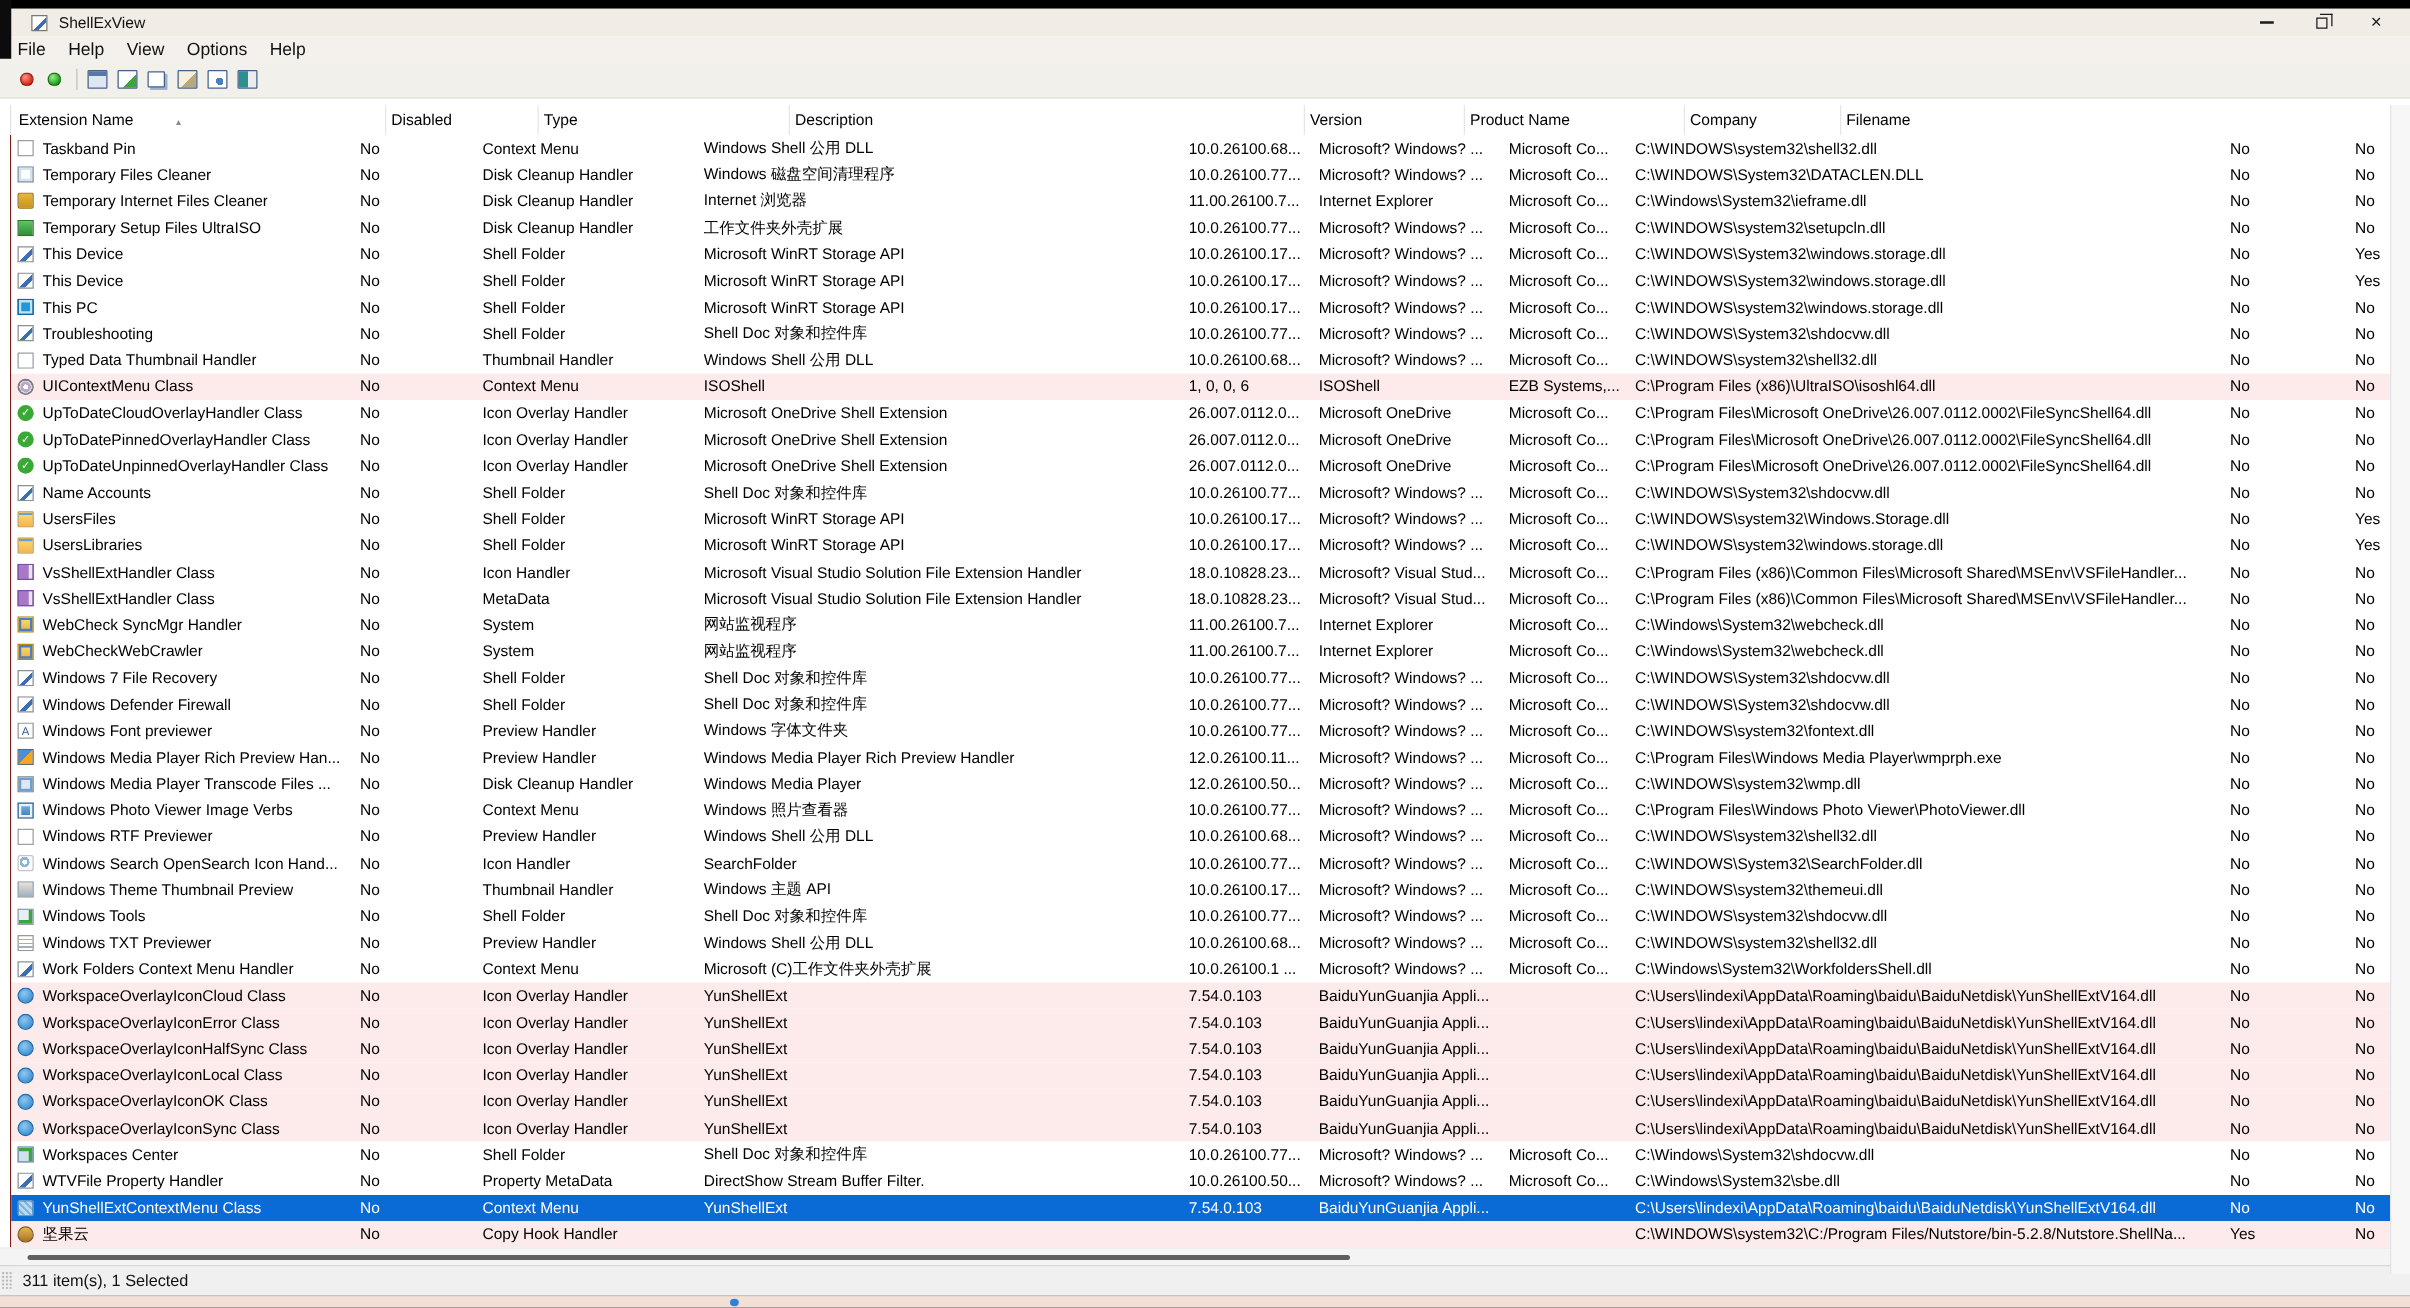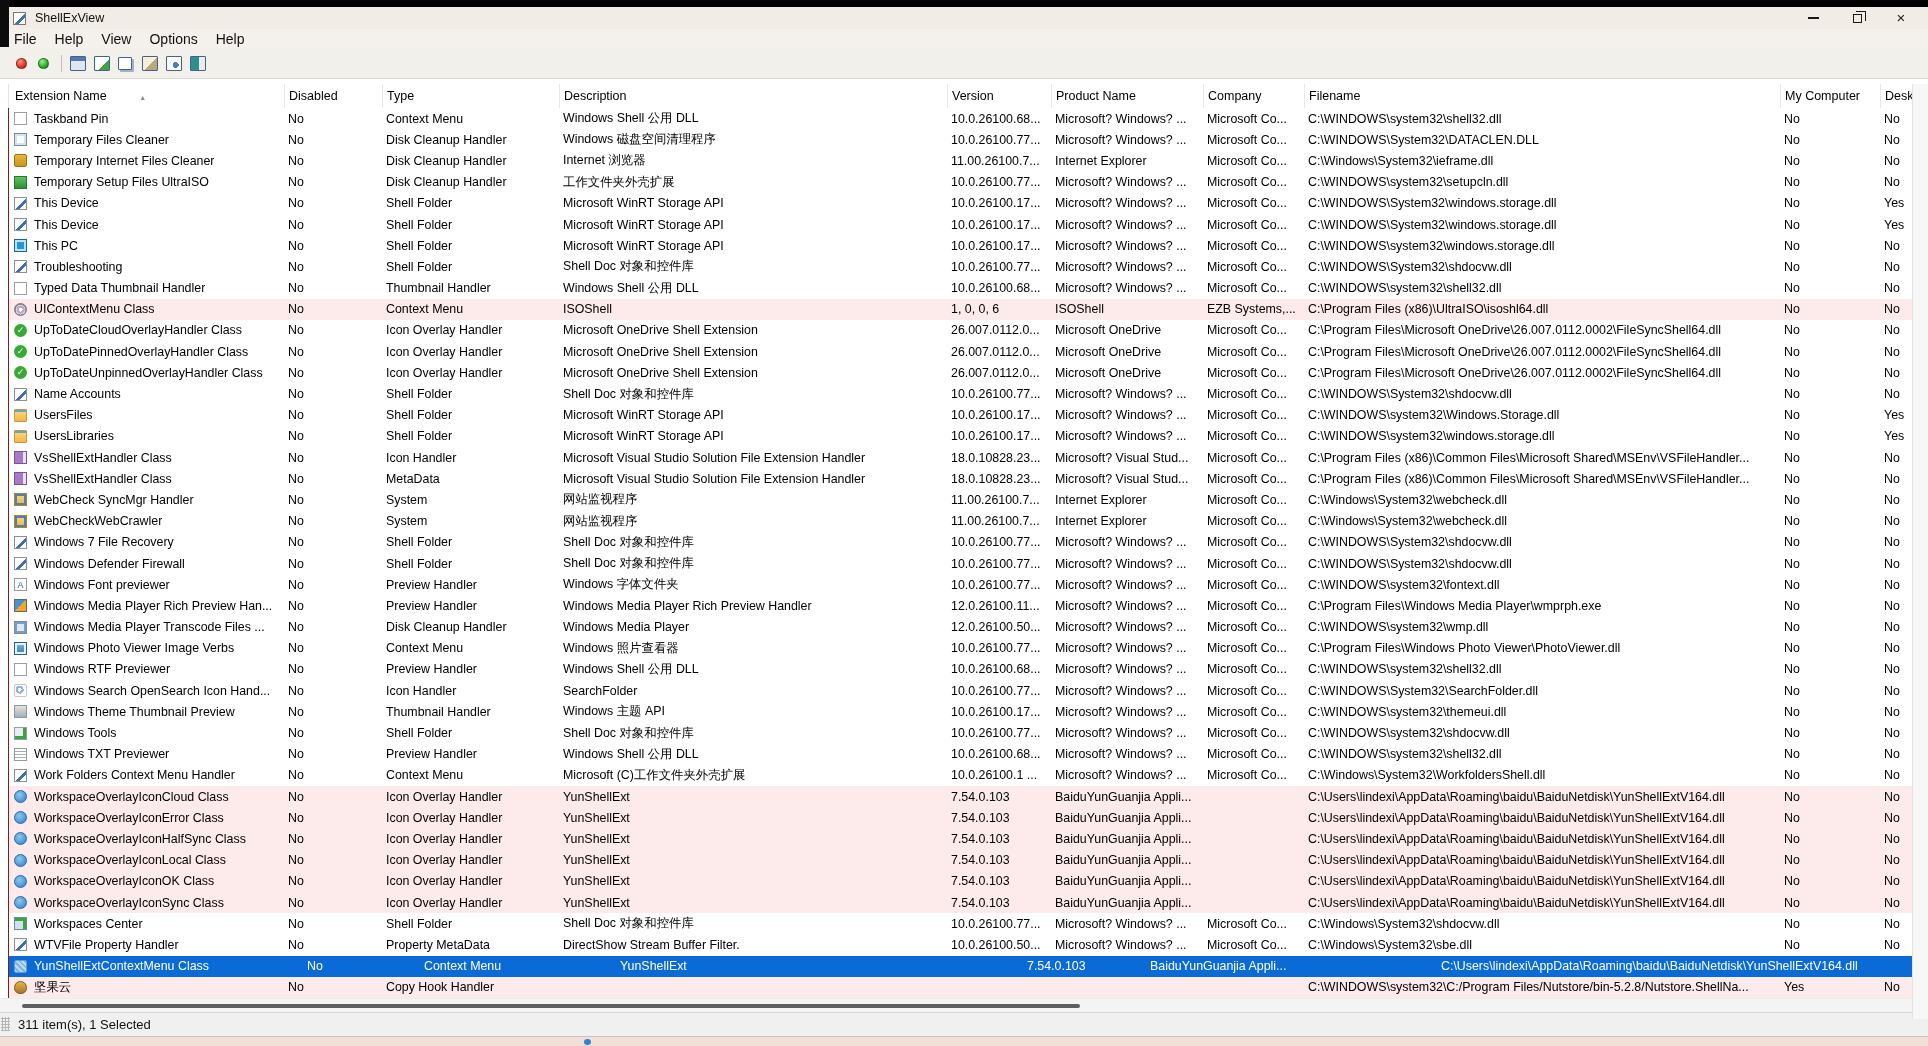--- a/index.html
+++ b/index.html
@@ -3,21 +3,21 @@
 <meta charset="utf-8">
 <style>
   * { margin:0; padding:0; box-sizing:border-box; }
   html,body { width:1928px; height:1046px; overflow:hidden; }
   body { font-family:"Liberation Sans",sans-serif; background:#000; position:relative; }
   #screen { position:absolute; inset:0; background:#000; }
   .window { position:absolute; left:0; top:7px; right:0; bottom:0; background:#fff; }
   .corner-notch { position:absolute; left:0; top:0; width:9px; height:47px; background:#0c0c0c; z-index:9; }
 
   
-  .titlebar { height:22px; background:#f1ede6; display:flex; align-items:center; padding-left:13px; }
+  .titlebar { height:22px; background:#f1ede6; display:flex; align-items:center; padding-left:25px; }
   .app-icon { width:13px; height:13px; background:#fff; border:1px solid #777;
     background-image:linear-gradient(135deg,transparent 52%,#3b6fb5 52%,#3b6fb5 72%,transparent 72%); }
   .title-text { margin-left:9px; font-size:12.5px; color:#111; }
   .win-controls { margin-left:auto; display:flex; align-items:center; gap:30px; padding-right:20px; }
   .ctl { width:14px; height:14px; display:flex; align-items:center; justify-content:center; color:#1a1a1a; cursor:default; }
   .ctl-min-bar { width:11px; height:2px; background:#1a1a1a; }
   .ctl-restore-box { width:9px; height:9px; border:1.4px solid #1a1a1a; position:relative; background:#f1ede6; }
   .ctl-restore-box::before { content:""; position:absolute; left:2px; top:-4px; width:9px; height:9px; border:1.4px solid #1a1a1a; border-left:none; border-bottom:none; }
   .ctl-close-x { font-size:15px; line-height:14px; }
 
@@ -38,31 +38,31 @@
   .tbi.copy { background:#fff; box-shadow:2px 2px 0 #9fb2cc; width:14px; height:13px; margin-right:10px; }
   .tbi.props { background:linear-gradient(135deg,#f5efdc 60%, #c9b astray); background:linear-gradient(135deg,#f5efdc 60%, #c9b astray 60%); }
   .tbi.props { background:linear-gradient(135deg,#f5efdc 60%, #cdb astray); }
   .tbi.props { background:linear-gradient(135deg,#f5efdc 55%, #b8a87e 55%); }
   .tbi.find { background:radial-gradient(circle at 62% 62%, #4a7fc1 0 3px, rgba(0,0,0,0) 3px), #fff; }
   .tbi.exit { background:linear-gradient(90deg,#2d8f8f 55%, #ececec 55%); }
 
   
   .list-gap { height:5px; background:#fff; }
   .cols { display:grid; grid-template-columns:275px 98px 177px 388px 104px 152px 101px 476px 100px 1fr; }
-  .list-header { margin-left:8px; margin-right:16px; height:24px; background:#fff; border-left:1px solid #e4e4e4; }
+  .list-header { margin-left:8px; margin-right:16px; height:24px; background:#fff; border-left:1px solid #e4e4e4;gap:24px; }
   .hcell { font-size:12.5px; color:#000; padding:5px 0 0 4px; white-space:nowrap; overflow:hidden; position:relative; }
   .hcell + .hcell { border-left:1px solid #e6e6e6; }
   .hcell.first { padding-left:6px; }
   .sort-arrow { font-size:8px; color:#8a8a8a; margin-left:34px; }
 
   
   .rows { margin-left:8px; margin-right:16px; border-left:1px solid #7f1d1d; background:#fff; }
   .row { height:21.2px; align-items:center; background:#fff; }
   .row.pink { background:#fdeaea; }
-  .row.selected { background:#0a6bd7; color:#fff;gap:19px; }
+  .row.selected { background:#0a6bd7; color:#fff; }
   .cell { font-size:12.4px; color:inherit; white-space:nowrap; overflow:hidden; padding-left:4px; }
   .row { color:#000; }
   .c-name { display:flex; align-items:center; padding-left:5px; }
   .c-name .txt { white-space:nowrap; overflow:hidden; }
 
   
   .vscroll { position:absolute; right:0; top:77px; width:16px; height:935px; background:#f7f7f7; border-left:1px solid #e3e3e3; }
 
   
   .hscroll { height:14px; background:#f4f4f4; border-top:1px solid #ececec; position:relative; }

